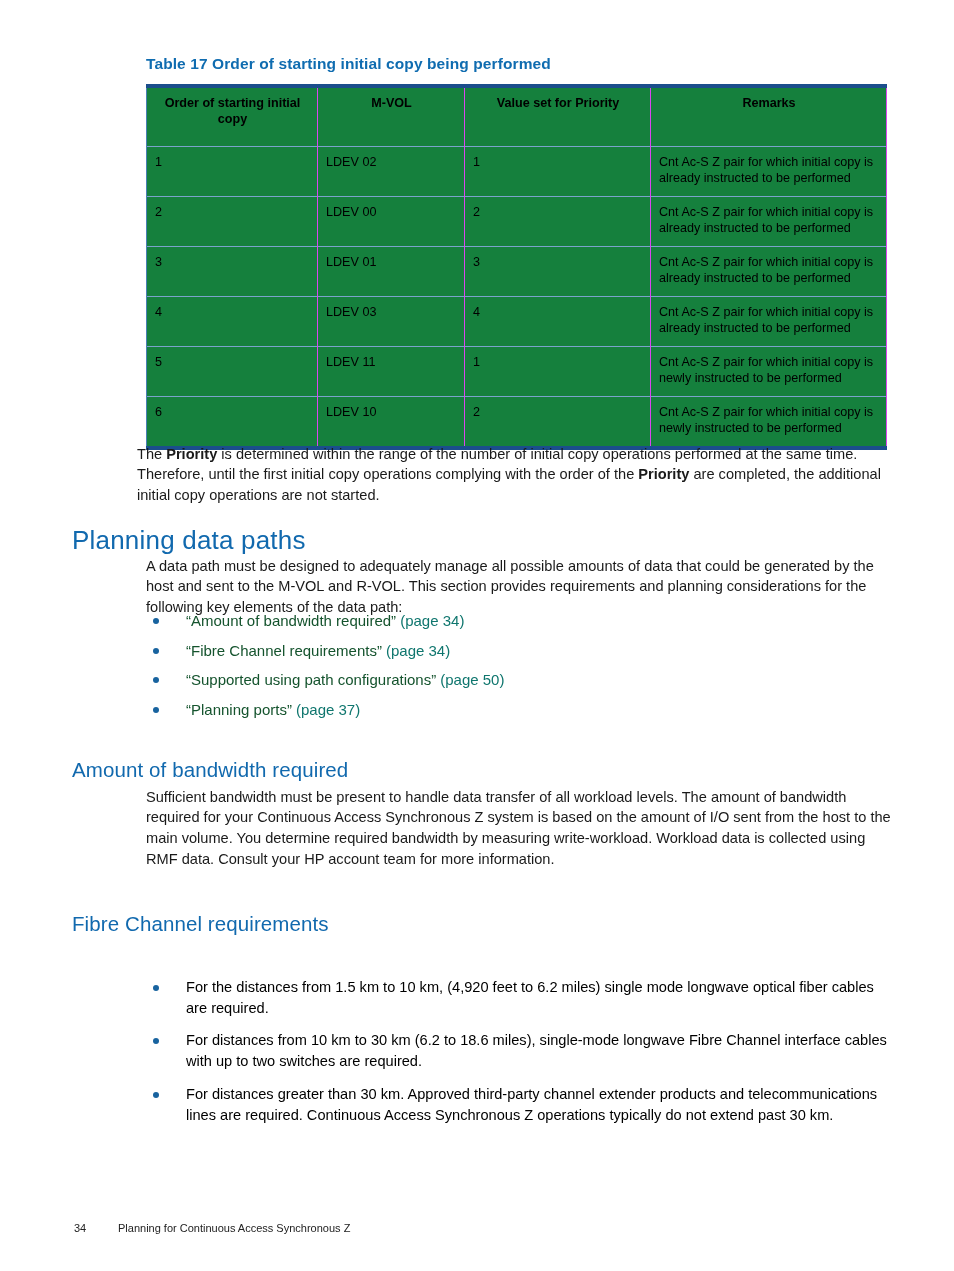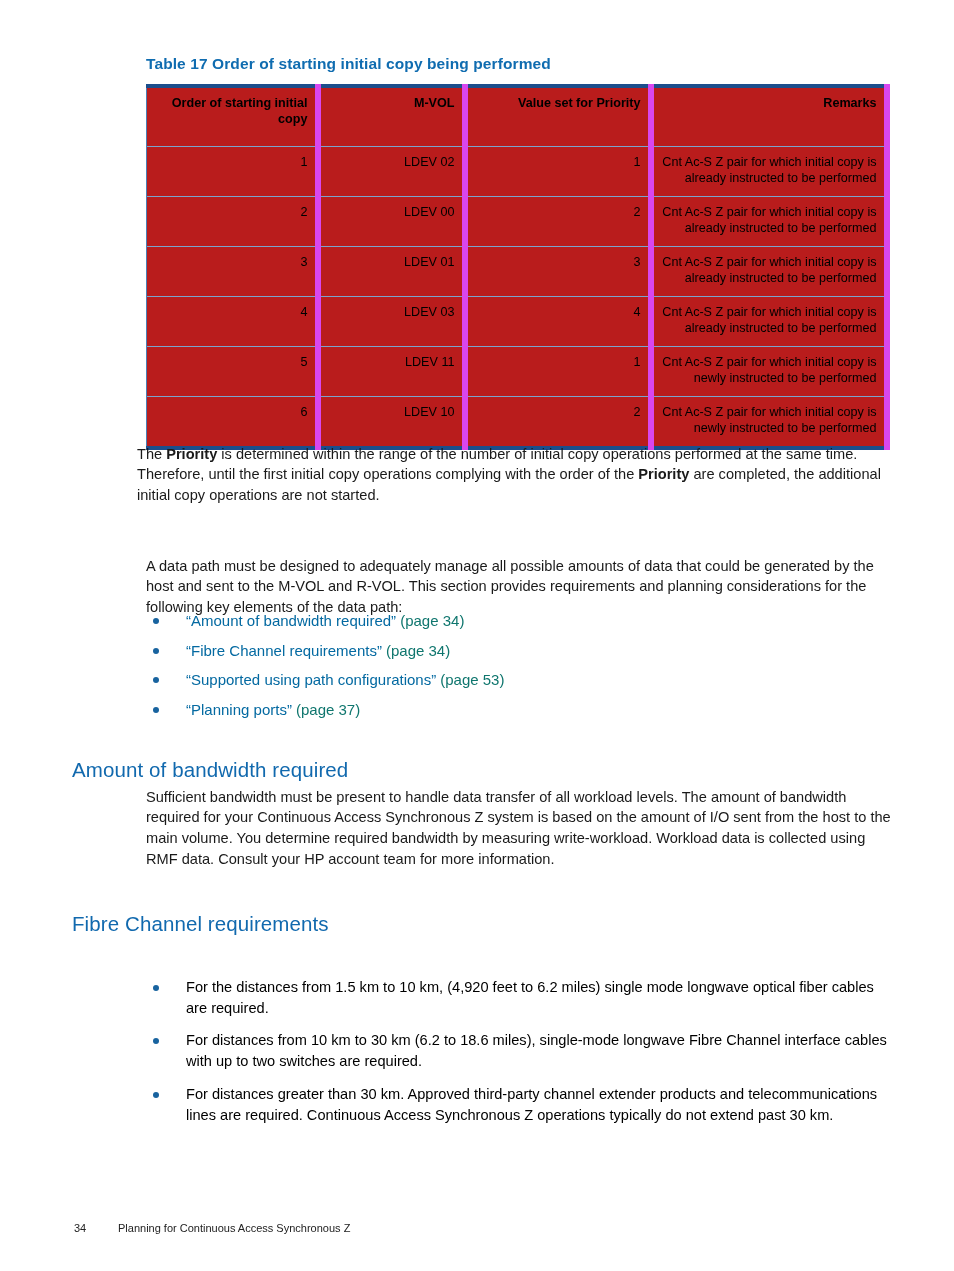--- a/index.html
+++ b/index.html
@@ -42,28 +42,27 @@
     table-layout: fixed;
   }
   .doc-table col.c1 { width: 171px; }
   .doc-table col.c2 { width: 147px; }
   .doc-table col.c3 { width: 186px; }
   .doc-table col.c4 { width: 236px; }
 
   .doc-table th,
   .doc-table td {
     border-left: 1px solid #4a7fb5;
-    border-right: 6px solid #d946ef;
+    border-right: 1px solid #d946ef;
     border-top: 1px solid #7ba3cc;
     vertical-align: top;
     padding: 7px 7px 7px 8px;
     font-size: 12.6px;
     line-height: 1.28;
-    background: #b91c1c;
-    text-align: right;
+    background: #15803d;
   }
   .doc-table thead th {
     border-top: 4px solid #1b4e8c;
     font-weight: bold;
     height: 44px;
     font-size: 12.6px;
   }
   .doc-table tbody tr td {
     height: 35px;
   }
@@ -134,21 +133,21 @@
     background: #18639f;
   }
   .link-bullets {
     left: 126px;
     top: 610px;
     width: 700px;
   }
   .link-bullets li { margin-bottom: 8px; }
   .link-bullets a,
   .link-bullets .xref {
-    color: #0369a1;
+    color: #14532d;
     text-decoration: none;
     font-size: 15px;
   }
   .link-bullets .page-ref {
     color: #0f766e;
     font-size: 15px;
   }
 
   .fc-bullets {
     left: 126px;
@@ -227,31 +226,32 @@
         <td>6</td>
         <td>LDEV 10</td>
         <td>2</td>
         <td>Cnt Ac-S Z pair for which initial copy is newly instructed to be performed</td>
       </tr>
     </tbody>
   </table>
 
   <p class="para p-priority"><span>The </span><b>Priority</b><span> is determined within the range of the number of initial copy operations performed at the same time. Therefore, until the first initial copy operations complying with the order of the </span><b>Priority</b><span> are completed, the additional initial copy operations are not started.</span></p>
 
+  <h2 class="h2 h-planning-data-paths">Planning data paths</h2>
   <p class="para p-planning-intro">A data path must be designed to adequately manage all possible amounts of data that could be generated by the host and sent to the M-VOL and R-VOL. This section provides requirements and planning considerations for the following key elements of the data path:</p>
 
   <ul class="bullets link-bullets">
     <li>
       <span class="dot"></span><a href="#" class="xref">“Amount of bandwidth required”</a> <span class="page-ref">(page 34)</span>
     </li>
     <li>
       <span class="dot"></span><a href="#" class="xref">“Fibre Channel requirements”</a> <span class="page-ref">(page 34)</span>
     </li>
     <li>
-      <span class="dot"></span><a href="#" class="xref">“Supported using path configurations”</a> <span class="page-ref">(page 53)</span>
+      <span class="dot"></span><a href="#" class="xref">“Supported using path configurations”</a> <span class="page-ref">(page 50)</span>
     </li>
     <li>
       <span class="dot"></span><a href="#" class="xref">“Planning ports”</a> <span class="page-ref">(page 37)</span>
     </li>
   </ul>
 
   <h3 class="h3 h-amount-bandwidth">Amount of bandwidth required</h3>
   <p class="para p-amount-bandwidth">Sufficient bandwidth must be present to handle data transfer of all workload levels. The amount of bandwidth required for your Continuous Access Synchronous Z system is based on the amount of I/O sent from the host to the main volume. You determine required bandwidth by measuring write-workload. Workload data is collected using RMF data. Consult your HP account team for more information.</p>
 
   <h3 class="h3 h-fibre-channel">Fibre Channel requirements</h3>

